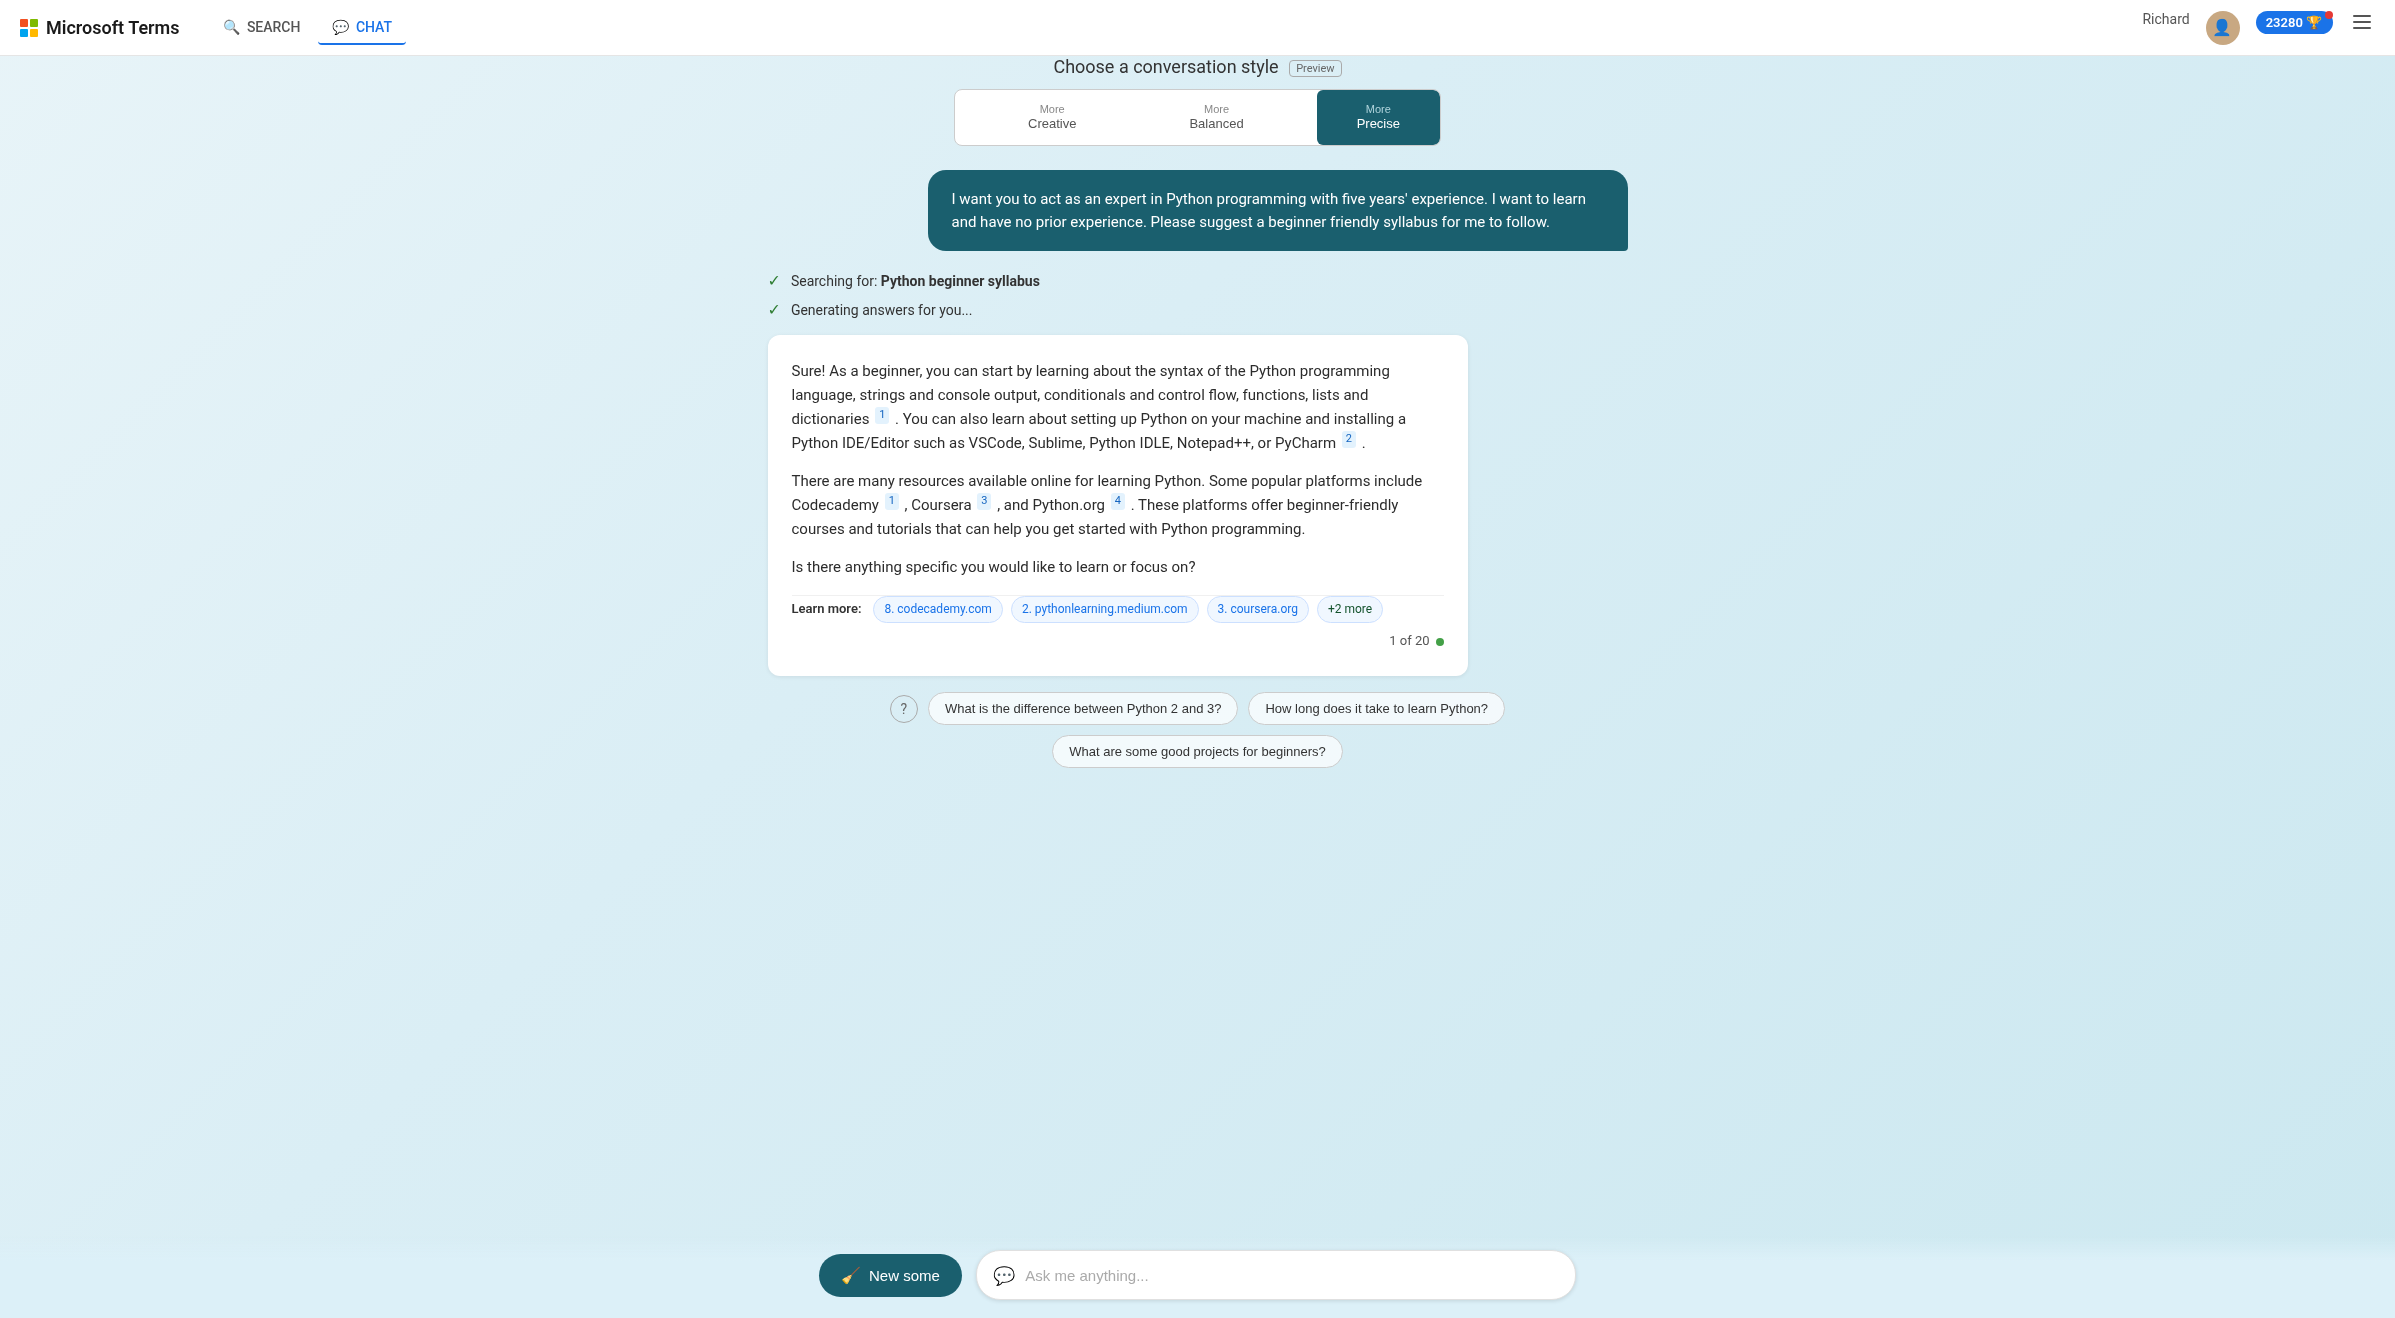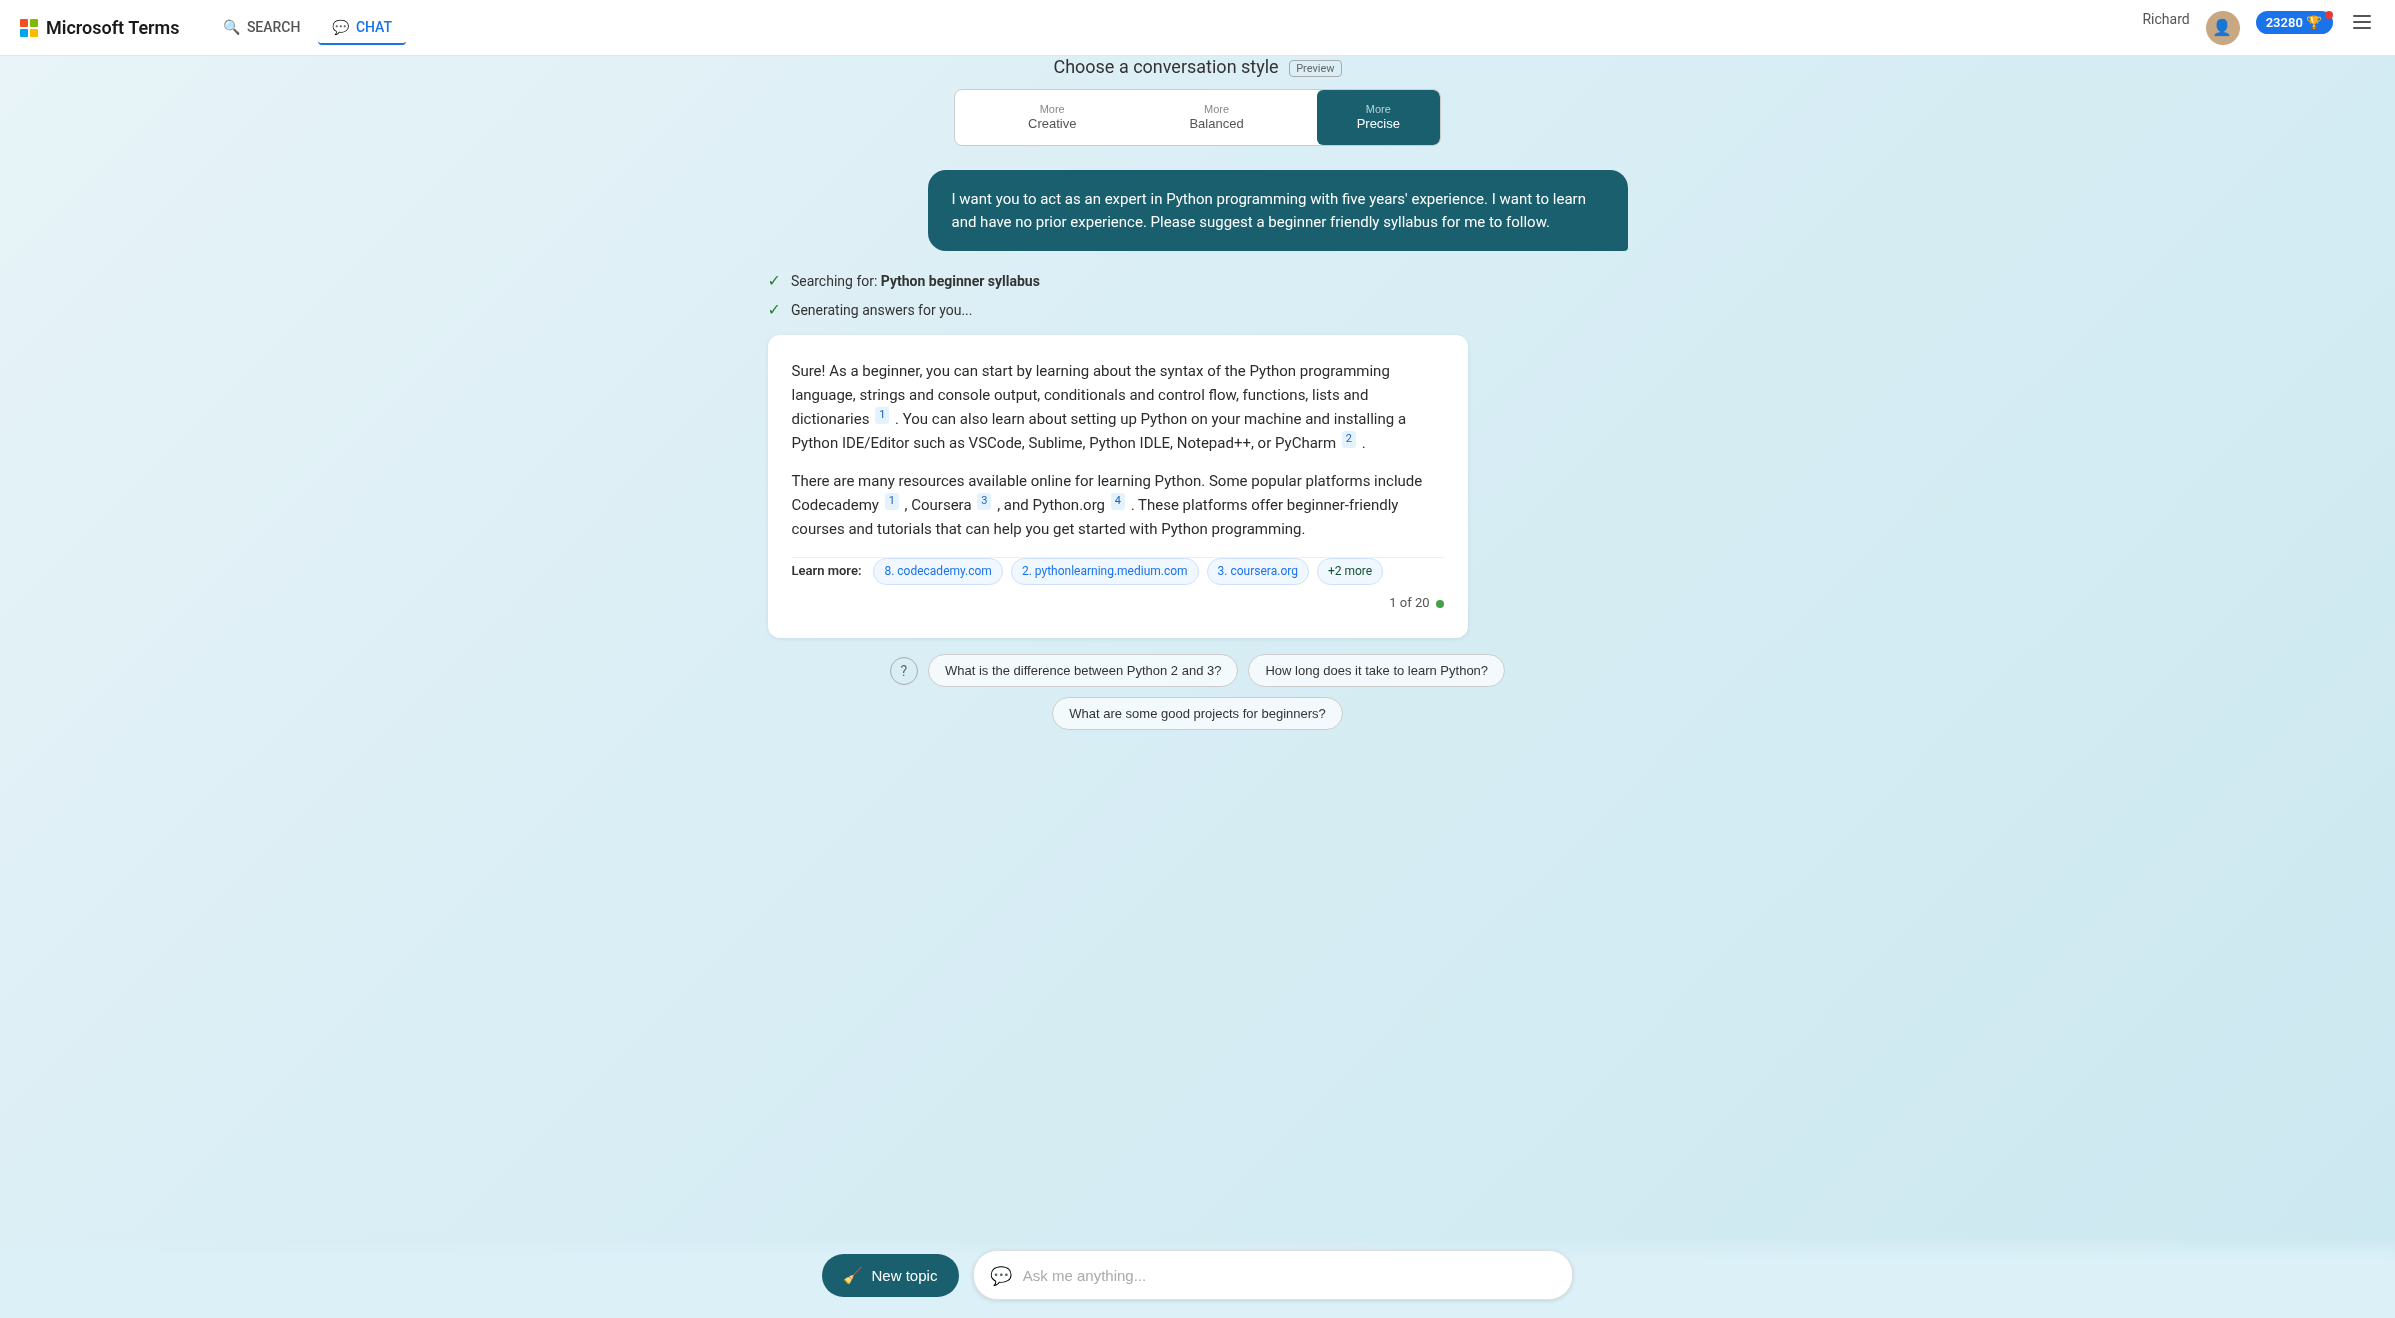--- a/index.html
+++ b/index.html
@@ -475,20 +475,23 @@
     </p>
     <p>
       There are many resources available online for learning Python. Some popular platforms include Codecademy
       <span class="citation">1</span>
       , Coursera
       <span class="citation">3</span>
       , and Python.org
       <span class="citation">4</span>
       . These platforms offer beginner-friendly courses and tutorials that can help you get started with Python programming.
     </p>
+    <p>
+      Is there anything specific you would like to learn or focus on?
+    </p>
 
     <div class="learn-more-row">
       <span class="learn-more-label">Learn more:</span>
       <a class="learn-link">8. codecademy.com</a>
       <a class="learn-link">2. pythonlearning.medium.com</a>
       <a class="learn-link">3. coursera.org</a>
       <span class="more-badge">+2 more</span>
       <div class="count-badge">
         <span>1 of 20</span>
         <span class="green-dot"></span>
@@ -501,19 +504,19 @@
     <button class="suggestion-chip">What is the difference between Python 2 and 3?</button>
     <button class="suggestion-chip">How long does it take to learn Python?</button>
     <button class="suggestion-chip">What are some good projects for beginners?</button>
   </div>
 
 </div>
 
 <div class="bottom-bar">
   <button class="new-topic-btn">
     <span class="broom-icon">🧹</span>
-    <span>New topic</span>
+    <span>New some</span>
   </button>
   <div class="search-input-bar">
     <span class="chat-bubble-icon">💬</span>
     <input type="text" placeholder="Ask me anything..." style="">
   </div>
 </div>
 
 </body></html>

